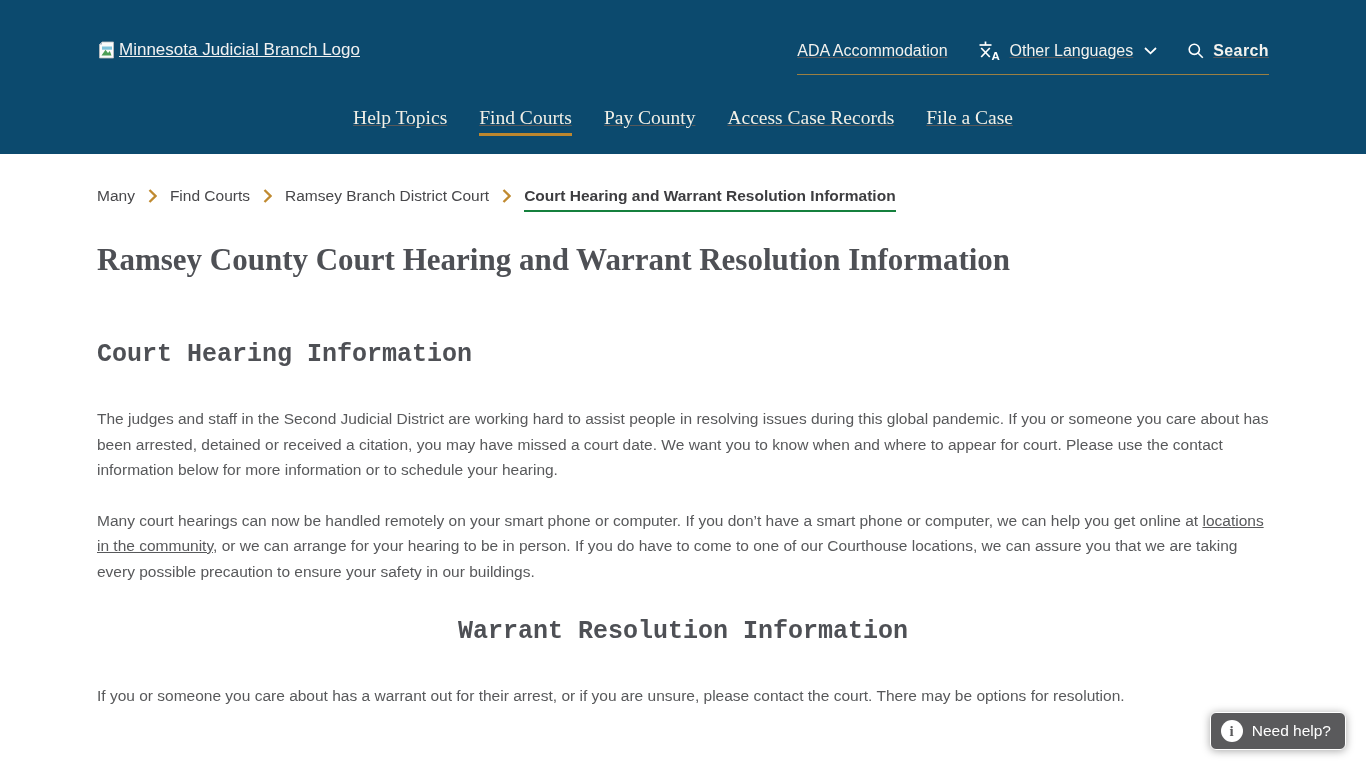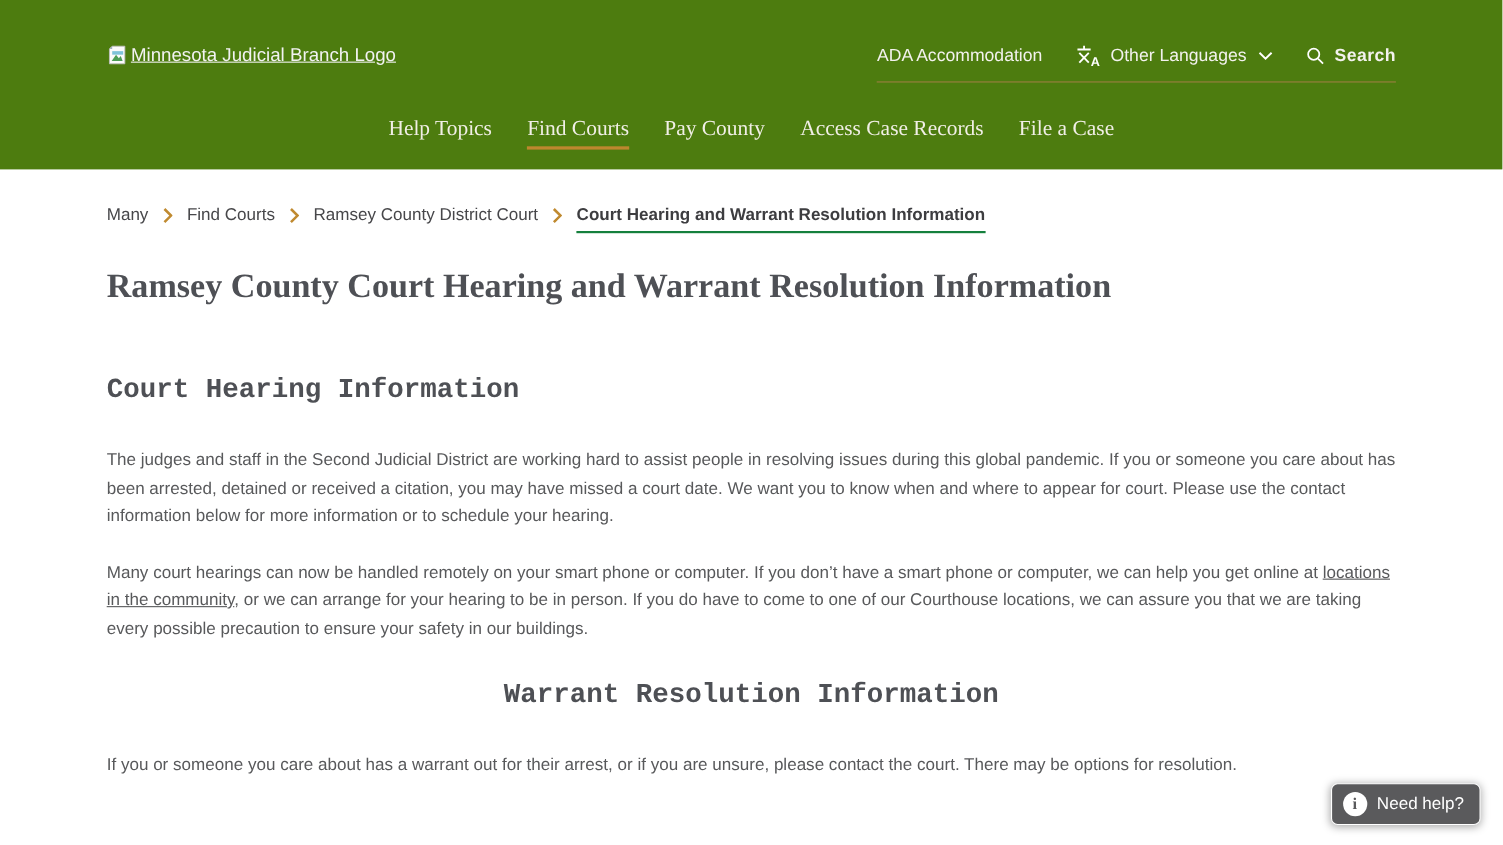--- a/index.html
+++ b/index.html
@@ -6,23 +6,24 @@
   html,body { width:1366px; height:768px; }
   body {
     background:#ffffff;
     font-family:"Liberation Sans", sans-serif;
     color:#58595b;
     overflow:hidden;
   }
 
   
   .site-header {
-    background:#4d7c0f;
+    background:#0c4a6e;
     height:154px;
     width:100%;
+    text-decoration:underline;
   }
   .header-inner {
     width:1172px;
     margin:0 auto;
     padding-top:40px;
   }
   .header-top {
     display:flex;
     justify-content:space-between;
     align-items:flex-start;
@@ -213,21 +214,21 @@
     <svg width="9" height="14" viewBox="0 0 9 14">
         <polyline points="1.5,1 7.5,7 1.5,13" fill="none" stroke="#c08a30" stroke-width="2.3"></polyline>
       </svg>
   </span>
   <span class="crumb">Find Courts</span>
   <span class="crumb-sep">
     <svg width="9" height="14" viewBox="0 0 9 14">
         <polyline points="1.5,1 7.5,7 1.5,13" fill="none" stroke="#c08a30" stroke-width="2.3"></polyline>
       </svg>
   </span>
-  <span class="crumb">Ramsey County District Court</span>
+  <span class="crumb">Ramsey Branch District Court</span>
   <span class="crumb-sep">
     <svg width="9" height="14" viewBox="0 0 9 14">
         <polyline points="1.5,1 7.5,7 1.5,13" fill="none" stroke="#c08a30" stroke-width="2.3"></polyline>
       </svg>
   </span>
   <span class="crumb current">Court Hearing and Warrant Resolution Information</span>
 </nav>
 
 <main class="content">
   <h1 class="page-title">Ramsey County Court Hearing and Warrant Resolution Information</h1>

